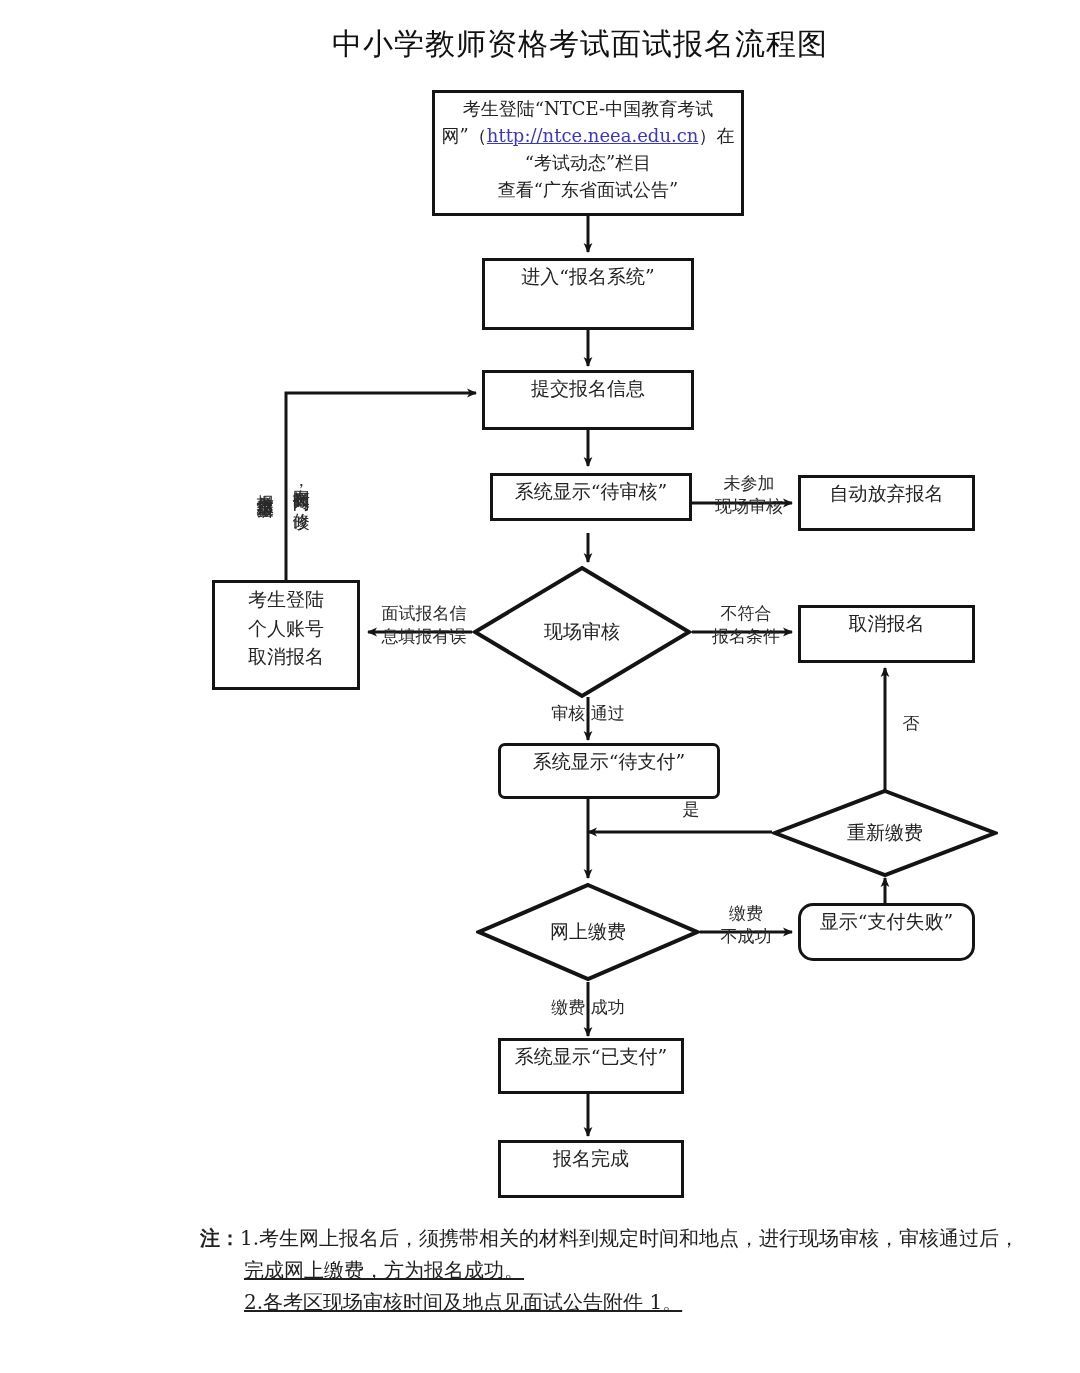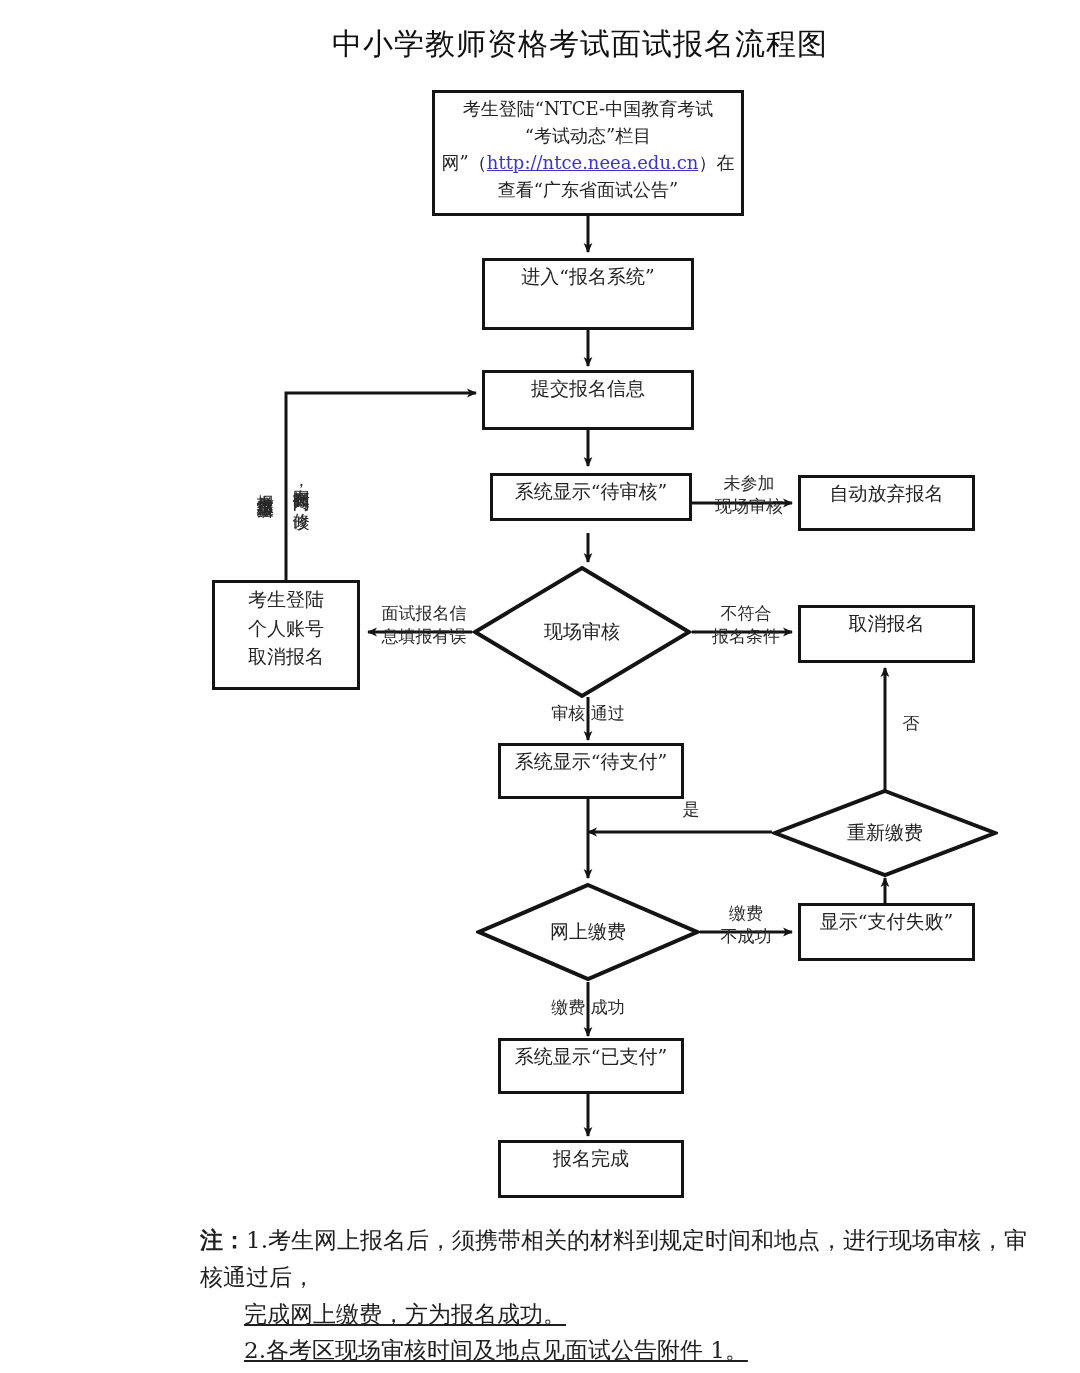--- a/index.html
+++ b/index.html
@@ -103,21 +103,21 @@
     text-decoration: underline;
   }
   .nodetext { display: block; }
 
   
   .notes {
     position: absolute;
     left: 160px;
     top: 1222px;
     width: 830px;
-    font-size: 23px;
+    font-size: 20px;
     line-height: 1.6;
     color: #1f1f1f;
   }
   .notes .note-row { display: block; }
   .notes .lead { font-weight: bold; }
   .notes .indent { padding-left: 44px; display: block; text-decoration: underline; }
 </style>
 </head>
 <body>
 
@@ -163,22 +163,22 @@
 
       <line x1="548" y1="982" x2="548" y2="1036" marker-end="url(#arrow)"></line>
 
       <line x1="548" y1="1094" x2="548" y2="1136" marker-end="url(#arrow)"></line>
     </g>
   </svg>
 
   <div class="node multiline" style="left:392px; top:90px; width:312px; height:126px; font-size:18px;">
     <div>
       <span class="nodetext">考生登陆“NTCE-中国教育考试</span>
+      <span class="nodetext"><span>网”（</span><span class="link">http://ntce.neea.edu.cn</span><span>）在</span></span>
       <span class="nodetext">“考试动态”栏目</span>
-      <span class="nodetext"><span>网”（</span><span class="link">http://ntce.neea.edu.cn</span><span>）在</span></span>
       <span class="nodetext">查看“广东省面试公告”</span>
     </div>
   </div>
 
   <div class="node" style="left:442px; top:258px; width:212px; height:72px;">
     <span>进入“报名系统”</span>
   </div>
 
   <div class="node" style="left:442px; top:370px; width:212px; height:60px;">
     <span>提交报名信息</span>
@@ -197,25 +197,25 @@
       <span class="nodetext">考生登陆</span>
       <span class="nodetext">个人账号</span>
       <span class="nodetext">取消报名</span>
     </div>
   </div>
 
   <div class="node" style="left:758px; top:605px; width:177px; height:58px;">
     <span>取消报名</span>
   </div>
 
-  <div class="node" style="left:458px; top:743px; width:186px; height:56px;">
+  <div class="node" style="left:458px; top:743px; width:222px; height:56px;border-radius:7px;">
     <span>系统显示“待支付”</span>
   </div>
 
-  <div class="node" style="left:758px; top:903px; width:177px; height:58px;">
+  <div class="node" style="left:758px; top:903px; width:177px; height:58px;border-radius:15px;">
     <span>显示“支付失败”</span>
   </div>
 
   <div class="node" style="left:458px; top:1038px; width:186px; height:56px;">
     <span>系统显示“已支付”</span>
   </div>
 
   <div class="node" style="left:458px; top:1140px; width:186px; height:58px;">
     <span>报名完成</span>
   </div>

